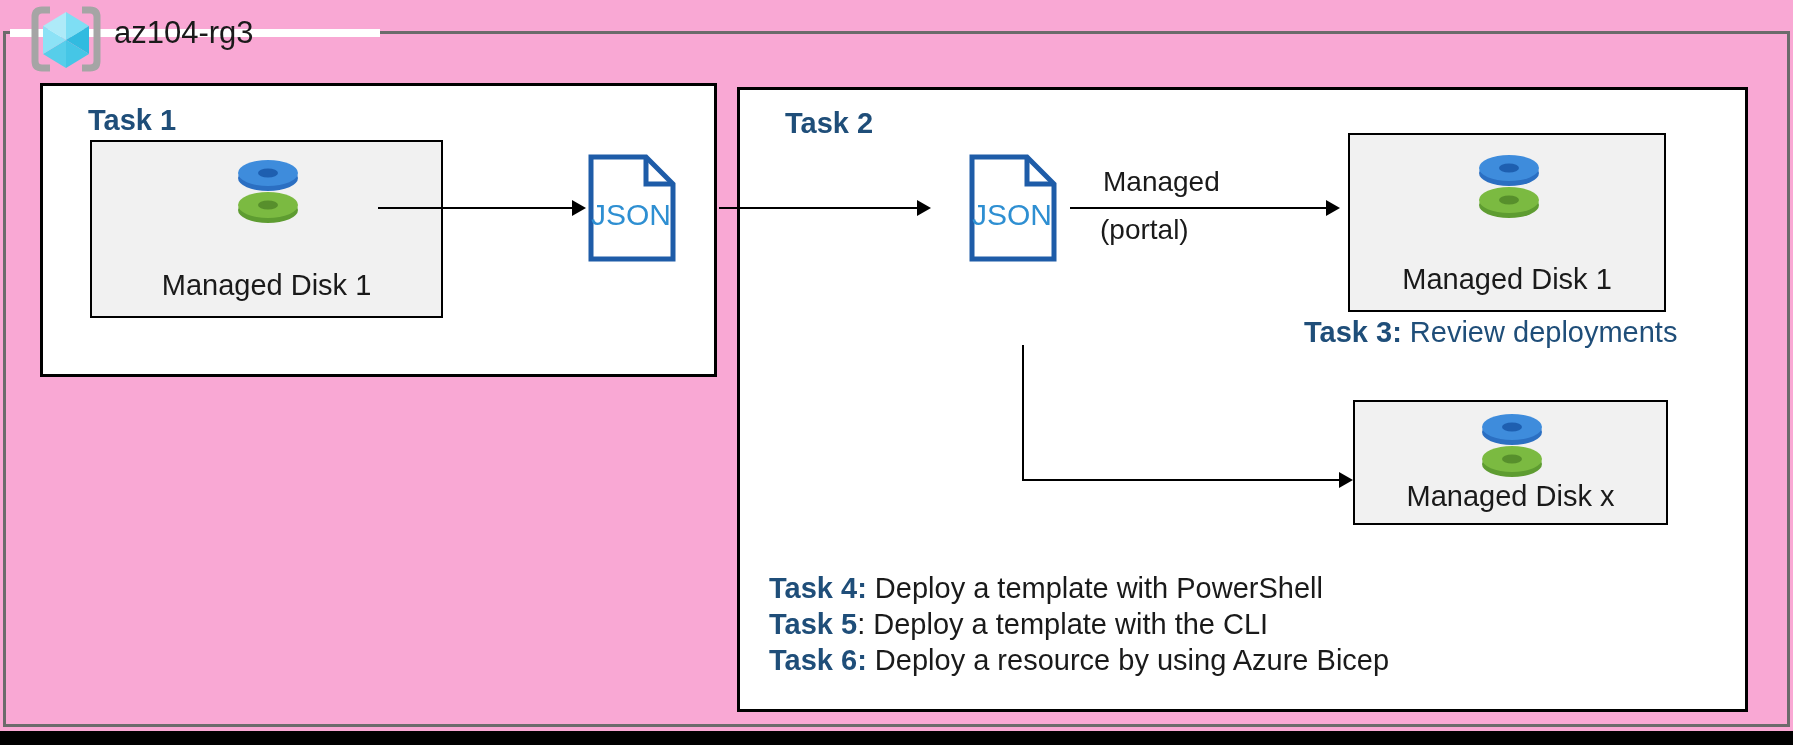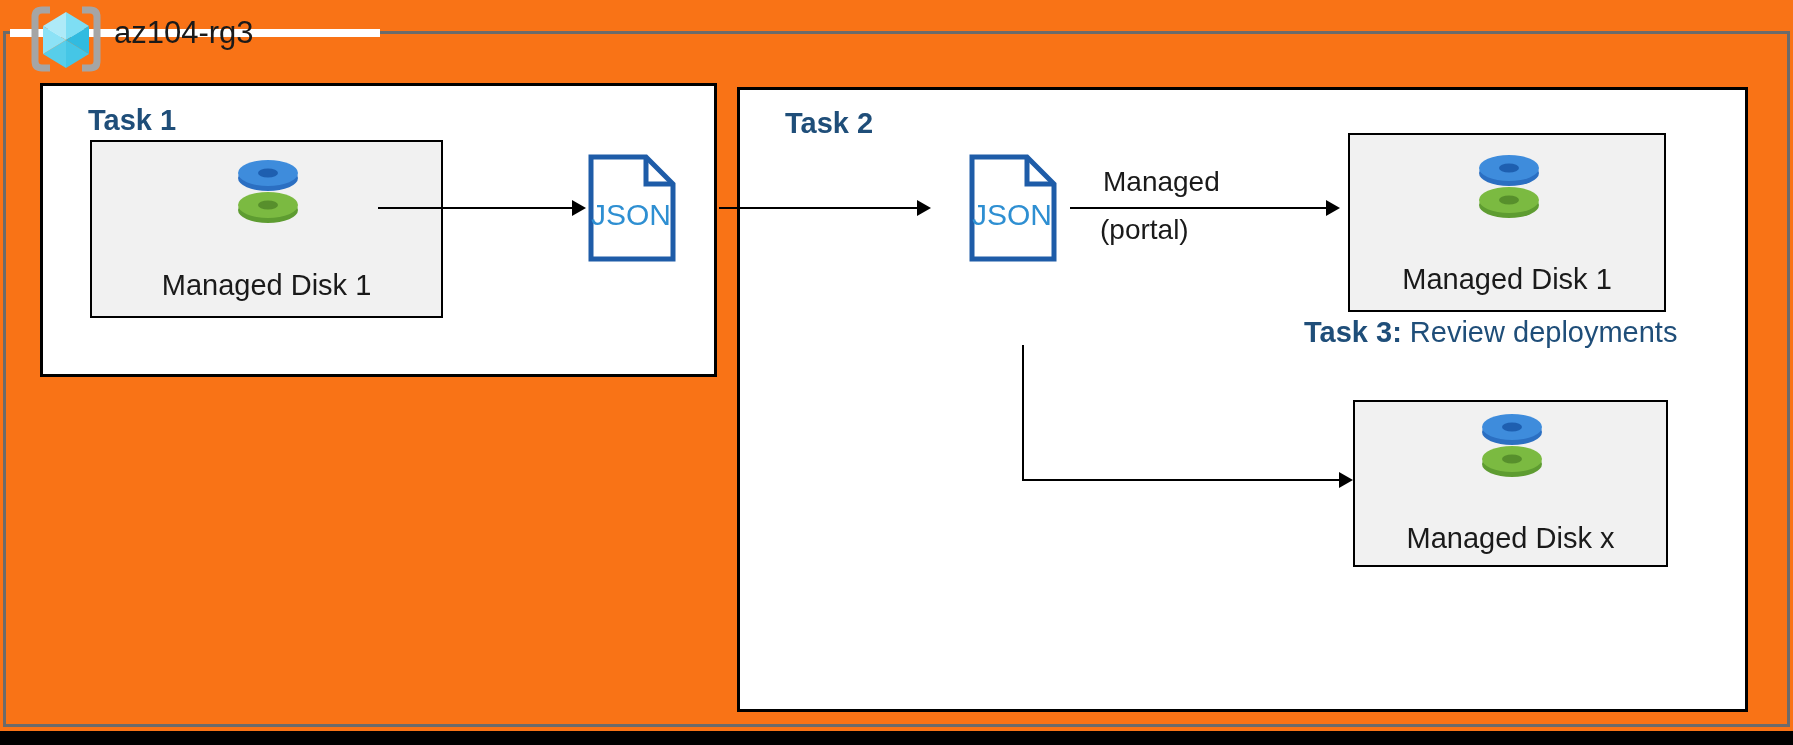--- a/index.html
+++ b/index.html
@@ -1,16 +1,16 @@
 <!DOCTYPE html>
 <html><head>
 <meta charset="utf-8">
 <style>
   html,body{margin:0;padding:0;background:#fff;}
-  .page{position:relative;width:1793px;height:745px;background:#f97316;overflow:hidden;
+  .page{position:relative;width:1793px;height:745px;background:#f9a8d4;overflow:hidden;
         font-family:"Liberation Sans",sans-serif;color:#1a1a1a;}
   .abs{position:absolute;}
   .frame{position:absolute;border:3px solid #000;background:#fff;box-sizing:border-box;}
   .graybox{position:absolute;background:#F1F1F1;border:2px solid #000;box-sizing:border-box;}
   .lbl{position:absolute;font-size:28px;white-space:nowrap;color:#1a1a1a;}
   .center{text-align:center;}
   .title{position:absolute;font-size:29px;font-weight:bold;color:#1F4E79;white-space:nowrap;text-align:center;}
   .bluebold{color:#1F4E79;font-weight:bold;}
   .bluetext{color:#1F4E79;}
   .hline{position:absolute;height:2px;background:#000;}
@@ -101,26 +101,31 @@
   </div>
 
   <div class="title" style="left:1288px;top:316px;font-weight:normal;margin-left:16px;">
     <span class="bluebold">Task 3:</span><span class="bluetext"> Review deployments</span>
   </div>
 
   <div class="vline" style="left:1022px;top:345px;height:136px;"></div>
   <div class="hline" style="left:1022px;top:479px;width:317px;"></div>
   <div class="arrowhead" style="left:1339px;top:472px;"></div>
 
-  <div class="graybox" style="left:1353px;top:400px;width:315px;height:167px;">
+  <div class="graybox" style="left:1353px;top:400px;width:315px;height:125px;">
     <svg class="abs" style="left:123px;top:10px;" width="68" height="66" viewBox="0 0 68 66">
       <ellipse cx="34" cy="20" rx="30" ry="13" fill="#2B6FC2"></ellipse>
       <ellipse cx="34" cy="15" rx="30" ry="13" fill="#3E8CDC"></ellipse>
       <ellipse cx="34" cy="15" rx="10" ry="4.5" fill="#1E5FB0"></ellipse>
       <ellipse cx="34" cy="52" rx="30" ry="13" fill="#5E9C31"></ellipse>
       <ellipse cx="34" cy="47" rx="30" ry="13" fill="#7BBA41"></ellipse>
       <ellipse cx="34" cy="47" rx="10" ry="4.5" fill="#578F2C"></ellipse>
     </svg>
     <div class="disk-label" style="bottom:10px;">Managed Disk x</div>
   </div>
 
+  <div class="tasks-block">
+    <div><span class="bluebold">Task 4:</span><span> Deploy a template with PowerShell</span></div>
+    <div><span class="bluebold">Task 5</span><span>: Deploy a template with the CLI</span></div>
+    <div><span class="bluebold">Task 6:</span><span> Deploy a resource by using Azure Bicep</span></div>
+  </div>
 
 </div>
 
 </body></html>

